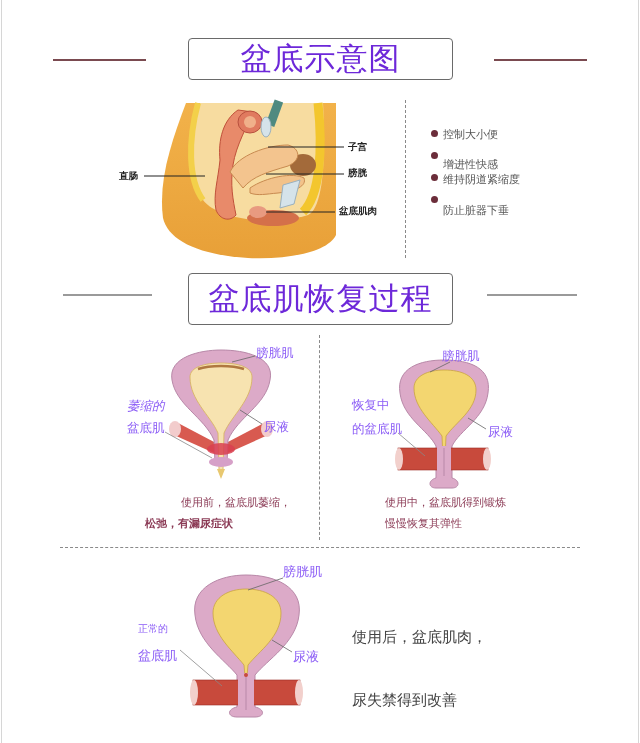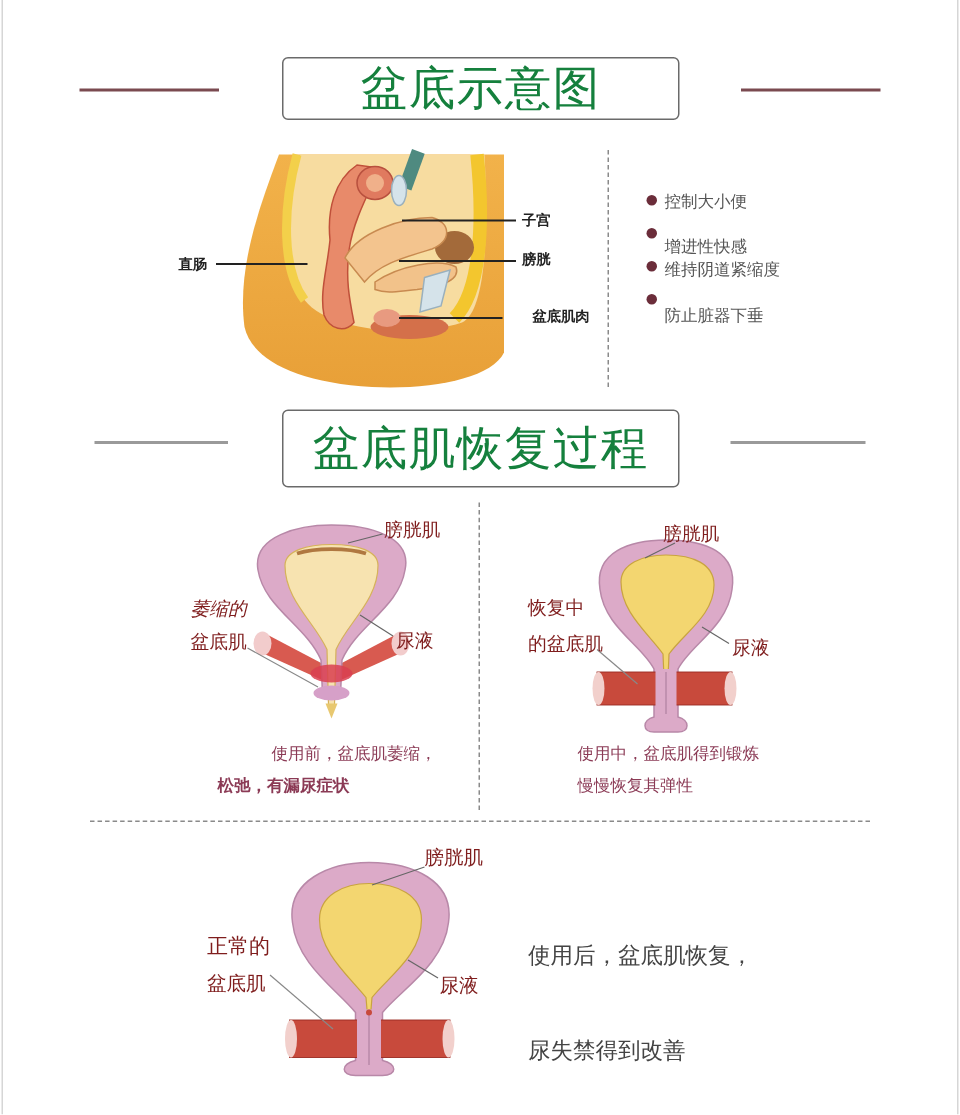--- a/index.html
+++ b/index.html
@@ -2,28 +2,28 @@
 <html><head>
 <meta charset="utf-8">
 <style>
   html, body { margin: 0; padding: 0; background: #ffffff; }
   body { width: 640px; height: 743px; position: relative; overflow: hidden;
          font-family: "DejaVu Sans", "Liberation Sans", sans-serif; }
   .frame-edge { position: absolute; top: 0; bottom: 0; width: 1px; background: #d6d6d6; }
   .abs { position: absolute; white-space: nowrap; }
   .title-box { position: absolute; border: 1.5px solid #6a6a6a; border-radius: 4px;
                background: #fff; display: flex; align-items: center; justify-content: center;
-               color: #15803d; font-size: 31px; letter-spacing: 1px; box-sizing: border-box; }
+               color: #6d28d9; font-size: 31px; letter-spacing: 1px; box-sizing: border-box; }
   .rule { position: absolute; height: 1.5px; }
   .vdash { position: absolute; width: 0; border-left: 1.5px dashed #8a8a8a; }
   .hdash { position: absolute; height: 0; border-top: 1.5px dashed #8a8a8a; }
   .anat-label { font-size: 9.5px; font-weight: bold; color: #222; }
   .func-text { font-size: 11px; color: #555; }
   .bullet { position: absolute; width: 7px; height: 7px; border-radius: 50%; background: #6b2d3a; }
-  .part-label { font-size: 12.5px; color: #7f1d1d; }
+  .part-label { font-size: 12.5px; color: #8b5cf6; }
   .caption-small { font-size: 11px; color: #8b3a55; }
   .caption-large { font-size: 15px; color: #444; }
   svg { position: absolute; overflow: visible; }
 </style>
 </head>
 <body>
 
 <div class="frame-edge" style="left:1px;"></div>
 <div class="frame-edge" style="left:638px;"></div>
 
@@ -60,21 +60,21 @@
 <svg style="left:0; top:0;" width="640" height="743">
   <line x1="144" y1="176" x2="205" y2="176" stroke="#222" stroke-width="1.2"></line>
   <line x1="268" y1="147" x2="344" y2="147" stroke="#222" stroke-width="1.2"></line>
   <line x1="266" y1="174" x2="344" y2="174" stroke="#222" stroke-width="1.2"></line>
   <line x1="266" y1="212" x2="335" y2="212" stroke="#222" stroke-width="1.2"></line>
 </svg>
 
 <span class="abs anat-label" style="left:119px; top:170px;">直肠</span>
 <span class="abs anat-label" style="left:348px; top:141px;">子宫</span>
 <span class="abs anat-label" style="left:348px; top:167px;">膀胱</span>
-<span class="abs anat-label" style="left:339px; top:205px;margin-left:16px;">盆底肌肉</span>
+<span class="abs anat-label" style="left:339px; top:205px;">盆底肌肉</span>
 
 <div class="vdash" style="left:405px; top:100px; height:158px;"></div>
 
 <div>
   <span class="bullet" style="left:431px; top:130px;"></span>
   <span class="abs func-text" style="left:443px; top:127px;">控制大小便</span>
   <span class="bullet" style="left:431px; top:152px;"></span>
   <span class="abs func-text" style="left:443px; top:157px;">增进性快感</span>
   <span class="bullet" style="left:431px; top:174px;"></span>
   <span class="abs func-text" style="left:443px; top:172px;">维持阴道紧缩度</span>
@@ -148,17 +148,17 @@
   <rect x="53" y="108" width="16" height="36" fill="#dcaac8"></rect>
   <line x1="61" y1="108" x2="61" y2="145" stroke="#b888a8" stroke-width="1"></line>
   <circle cx="61" cy="110" r="2" fill="#c84a3c"></circle>
 </svg>
 <svg style="left:0; top:0;" width="640" height="743">
   <line x1="283" y1="578" x2="248" y2="590" stroke="#666" stroke-width="0.8"></line>
   <line x1="180" y1="650" x2="222" y2="686" stroke="#888" stroke-width="0.8"></line>
   <line x1="292" y1="652" x2="272" y2="640" stroke="#666" stroke-width="0.8"></line>
 </svg>
 <span class="abs part-label" style="left:283px; top:563px; font-size:13px;">膀胱肌</span>
-<span class="abs part-label" style="left:138px; top:622px; font-size:14px;">正常的</span>
+<span class="abs part-label" style="left:138px; top:622px; font-size:10px;">正常的</span>
 <span class="abs part-label" style="left:138px; top:647px; font-size:13px;">盆底肌</span>
 <span class="abs part-label" style="left:293px; top:648px; font-size:13px;">尿液</span>
-<span class="abs caption-large" style="left:352px; top:628px;">使用后，盆底肌恢复，</span>
+<span class="abs caption-large" style="left:352px; top:628px;">使用后，盆底肌肉，</span>
 <span class="abs caption-large" style="left:352px; top:655px;margin-top:36px;">尿失禁得到改善</span>
 
 </body></html>

